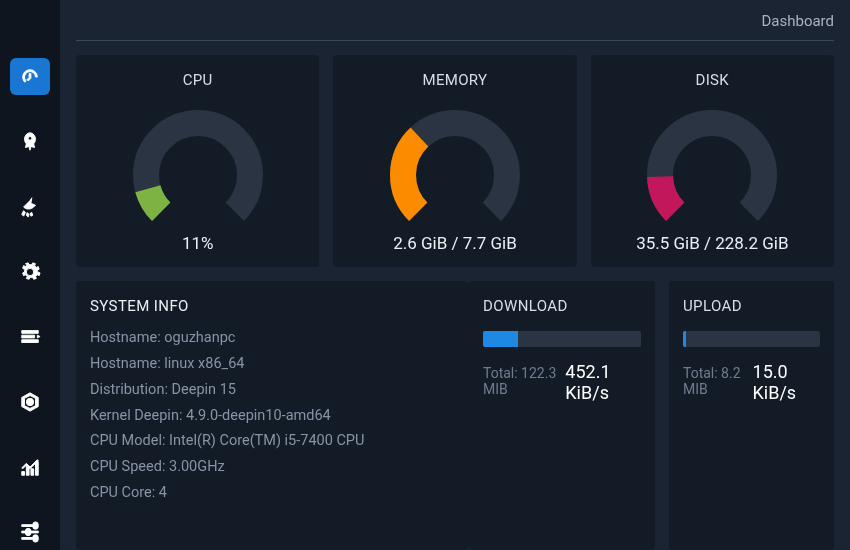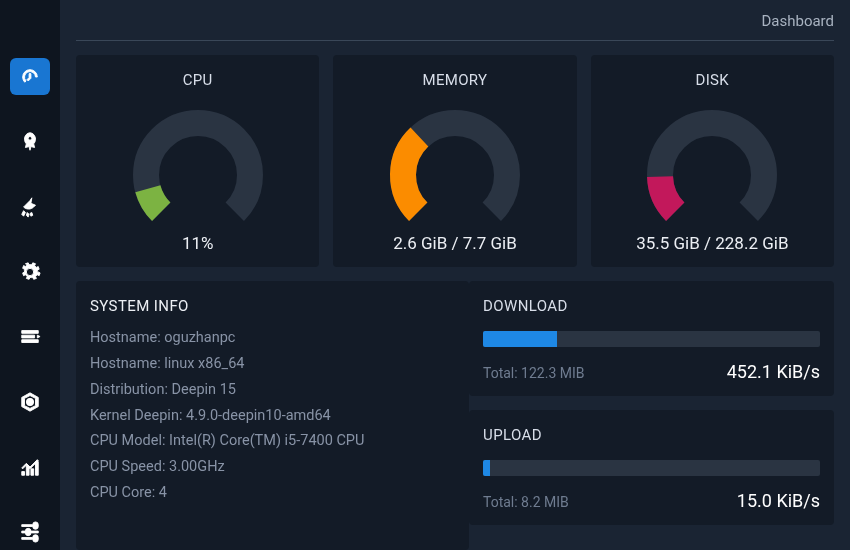--- a/index.html
+++ b/index.html
@@ -97,21 +97,20 @@
     margin-bottom: 14px;
   }
   .sys-line {
     color: #8893a6;
     margin: 7px 0;
     line-height: 1.3;
   }
   .netcol {
     flex: 1;
     display: flex;
-    flex-direction: column;
     gap: 14px;
   }
   .net-card .net-title {
     font-size: 15px;
     color: #d8dee9;
     letter-spacing: 0.4px;
     margin-bottom: 16px;
   }
   .net-bar {
     height: 16px;

